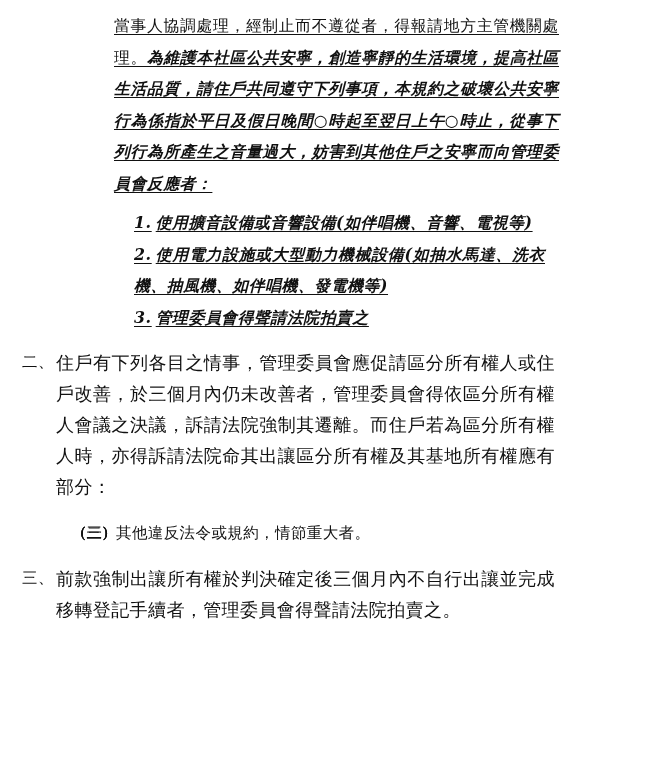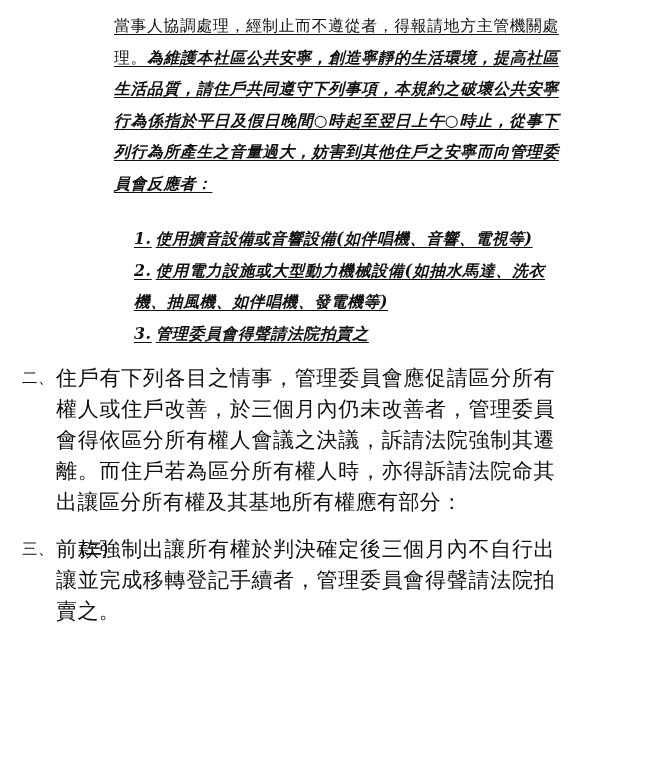--- a/index.html
+++ b/index.html
@@ -38,21 +38,21 @@
     text-underline-offset: 3px;
   }
   .block-top .plain {
     font-style: normal;
     font-weight: 400;
     text-decoration: none;
   }
 
   
   .list-items {
-    margin-top: 24px;
+    margin-top: 8px;
     margin-left: 112px;
     margin-right: 20px;
   }
   .list-item {
     font-style: italic;
     font-weight: 600;
     font-size: 15.8px;
     line-height: 31px;
     letter-spacing: 0.6px;
     text-decoration: underline;
@@ -77,21 +77,21 @@
   }
   .clause .marker {
     position: absolute;
     left: 0;
     top: 0;
     font-size: 15.5px;
     line-height: 31px;
     letter-spacing: 0.4px;
   }
   .clause .body {
-    font-size: 21px;
+    font-size: 18px;
     line-height: 31px;
     letter-spacing: 0.4px;
     text-align: justify;
   }
 
   
   .subitems {
     margin-top: 16px;
     margin-left: 58px;
     margin-right: 20px;
@@ -142,20 +142,21 @@
 
   <div class="subitems">
     <div class="subitem">
       <span class="sub-marker">(一)</span>
     </div>
     <div class="subitem">
       <span class="sub-marker">(二)</span>
     </div>
     <div class="subitem">
       <span class="sub-marker">(三)</span>
+      <span class="indent-tail">其他違反法令或規約，情節重大者。</span>
     </div>
   </div>
 
   <div class="clause">
     <span class="marker">三、</span>
     <div class="body">前款強制出讓所有權於判決確定後三個月內不自行出讓並完成移轉登記手續者，管理委員會得聲請法院拍賣之。</div>
   </div>
 
 </div>
 

